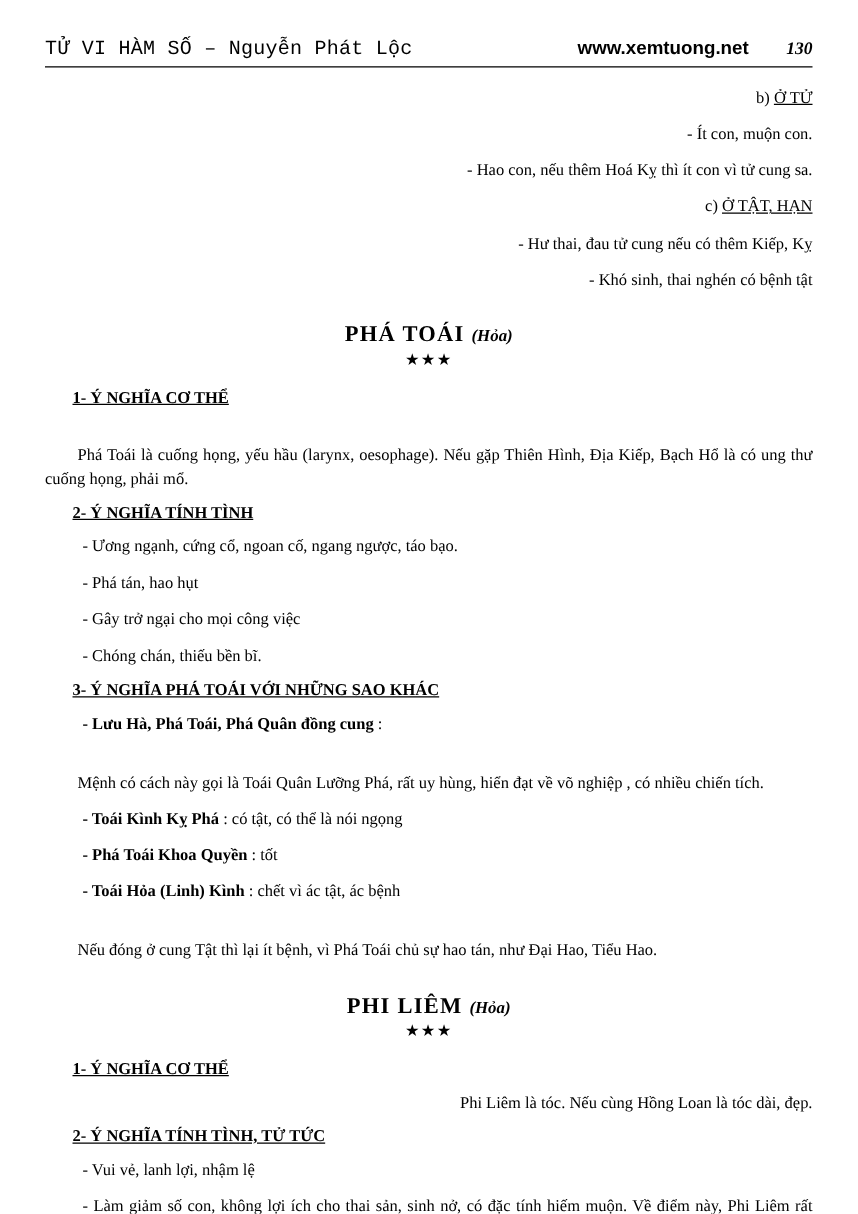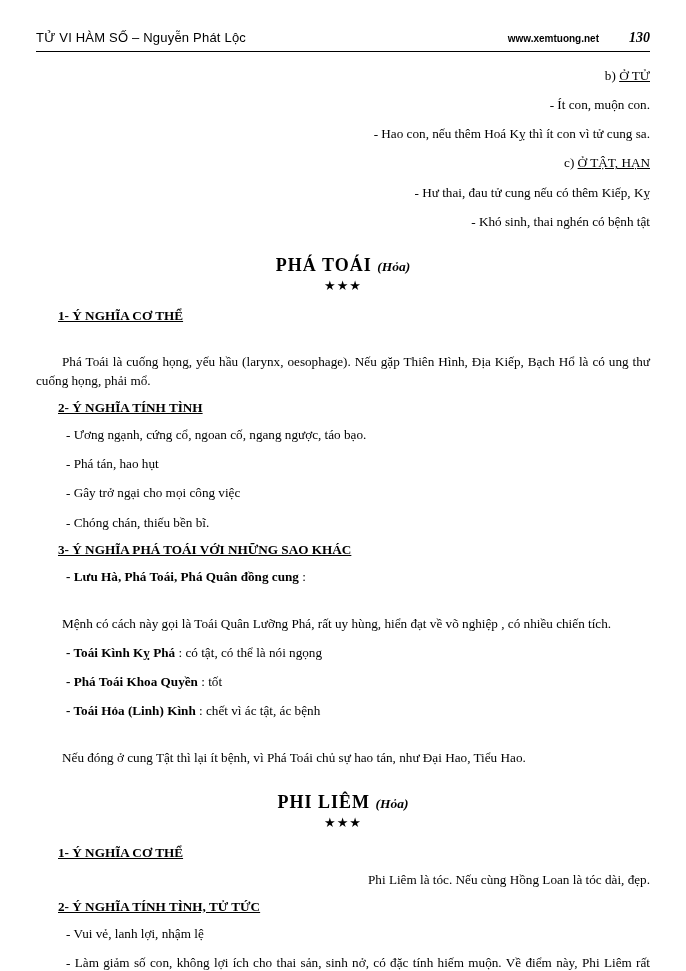--- a/index.html
+++ b/index.html
@@ -25,28 +25,28 @@
   
   .header {
     display: flex;
     align-items: baseline;
     justify-content: space-between;
     border-bottom: 1.5px solid #000;
     padding-bottom: 5px;
     margin-bottom: 14px;
   }
   .hdr-left {
-    font-size: 13px;
+    font-size: 16px;
     letter-spacing: .2px;
-    font-family: Liberation Sans, sans-serif;
+    font-family: Liberation Mono, monospace;
     white-space: nowrap;
   }
   .hdr-mid {
     font-family: "Liberation Sans", sans-serif;
-    font-size: 10px;
+    font-size: 15px;
     font-weight: bold;
     margin-left: auto;
     margin-right: 30px;
   }
   .hdr-page {
     font-size: 14px;
     font-weight: bold;
     font-style: italic;
   }
   

